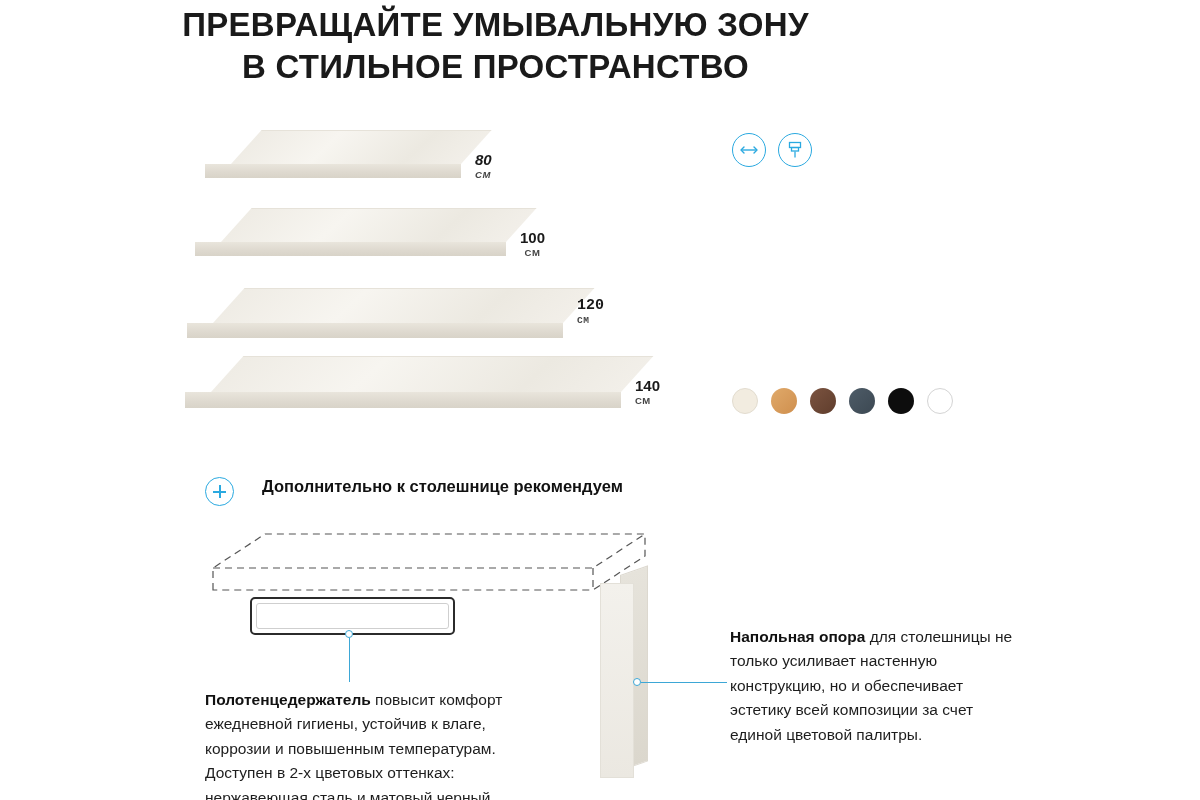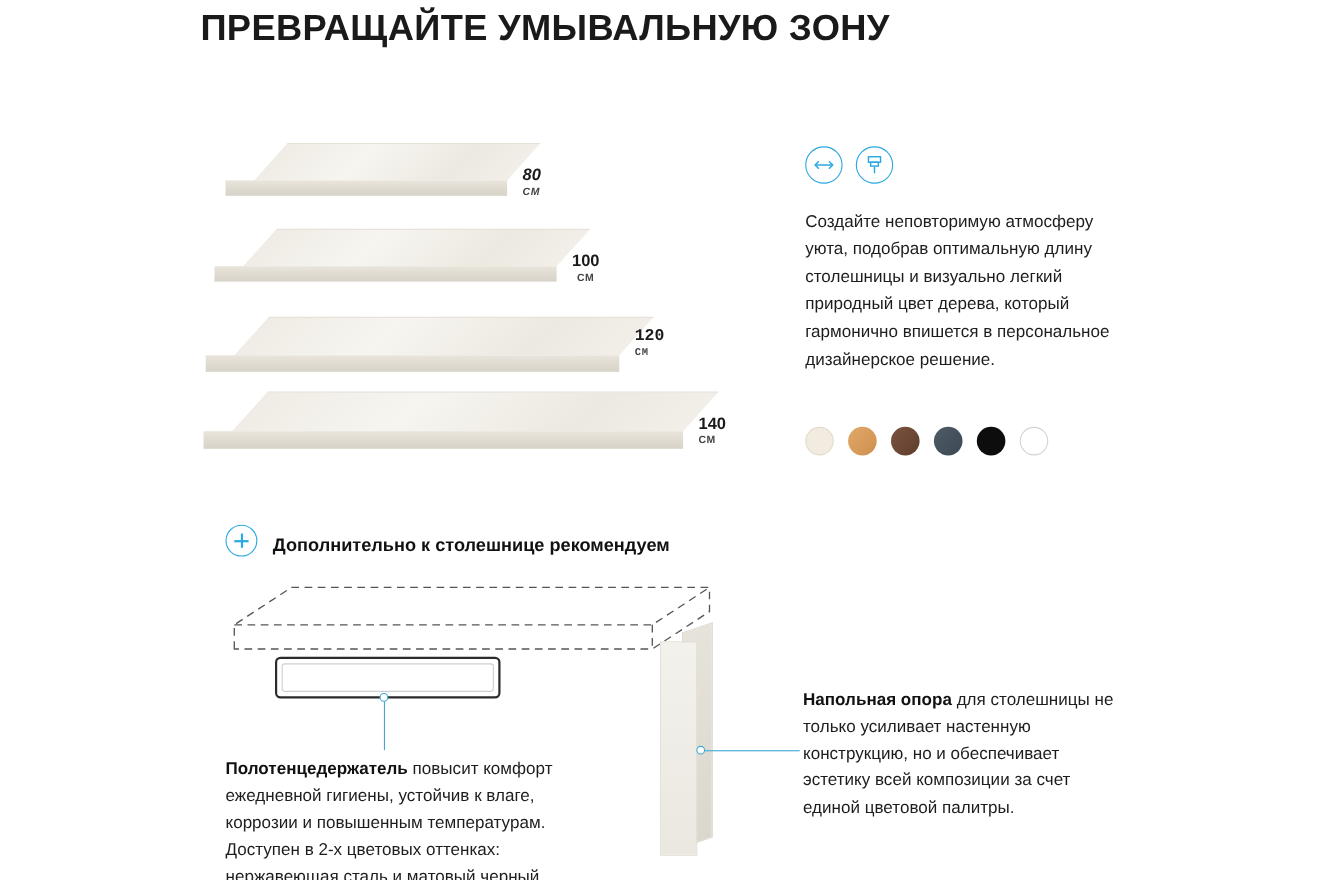--- a/index.html
+++ b/index.html
@@ -101,21 +101,21 @@
   .swatch {
     width: 26px; height: 26px;
     border-radius: 50%;
   }
   .swatch.outlined { border: 1px solid #d4d4d4; }
 
   
   .rec-head {
     position: absolute;
     top: 477px; left: 205px;
-    display: flex; align-items: flex-end; gap: 14px;
+    display: flex; align-items: flex-start; gap: 28px;
   }
   .plus-circle {
     width: 29px; height: 29px;
     border: 1.6px solid #2aa9e0;
     border-radius: 50%;
     position: relative;
   }
   .plus-circle::before, .plus-circle::after {
     content: ""; position: absolute; background: #2aa9e0;
   }
@@ -188,20 +188,21 @@
   .cap-left { top: 688px; left: 205px; width: 340px; }
   .cap-right { top: 625px; left: 730px; width: 285px; }
 </style>
 </head>
 <body>
 
 <div class="page">
 
   <div class="title">
     <span class="line">ПРЕВРАЩАЙТЕ УМЫВАЛЬНУЮ ЗОНУ</span>
+    <span class="line">В СТИЛЬНОЕ ПРОСТРАНСТВО</span>
   </div>
 
   <div class="slabs">
 
     <div class="slab-row" style="top:10px; left:20px;">
       <div class="slab" style="width:250px;height:48px;">
         <div class="top" style="width:230px;height:34px;left:26px;"></div>
         <div class="front" style="top:34px;width:256px;height:14px;"></div>
         <div class="side" style="top:34px;left:256px;width:0;height:0;"></div>
       </div>
@@ -256,21 +257,20 @@
       </div>
       <div class="circ-icon">
         <svg width="18" height="20" viewBox="0 0 18 20" aria-hidden="true">
           <rect x="3.5" y="2.5" width="11" height="5" stroke="#2aa9e0" stroke-width="1.3" fill="none"></rect>
           <rect x="5.5" y="7.5" width="7" height="3.5" stroke="#2aa9e0" stroke-width="1.3" fill="none"></rect>
           <path d="M9 11.5 V17.5" stroke="#2aa9e0" stroke-width="1.3" fill="none"></path>
         </svg>
       </div>
     </div>
 
-    <div class="right-text">Создайте неповторимую атмосферу уюта, подобрав оптимальную длину столешницы и визуально легкий природный цвет дерева, который гармонично впишется в персональное дизайнерское решение.</div>
 
     <div class="swatches">
       <div class="swatch" style="background:#f2ece0;border:1px solid #e2dccf;"></div>
       <div class="swatch" style="background:linear-gradient(135deg,#e0a96a,#cf8f4e);"></div>
       <div class="swatch" style="background:linear-gradient(135deg,#7b5340,#5f3d2c);"></div>
       <div class="swatch" style="background:linear-gradient(135deg,#4e5c68,#3c4852);"></div>
       <div class="swatch" style="background:#0d0d0d;"></div>
       <div class="swatch outlined" style="background:#ffffff;"></div>
     </div>
   </div>

